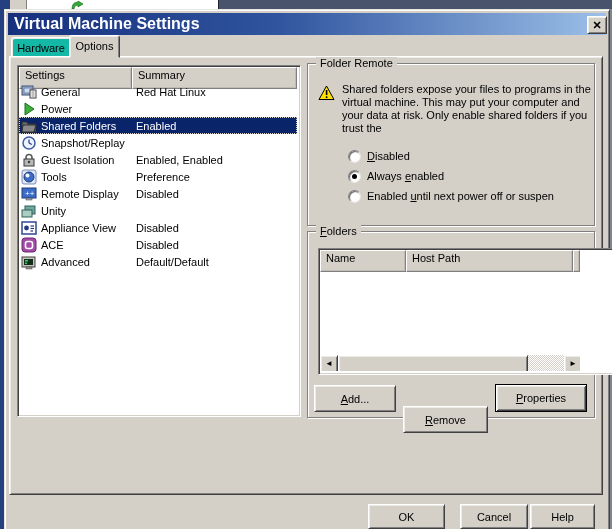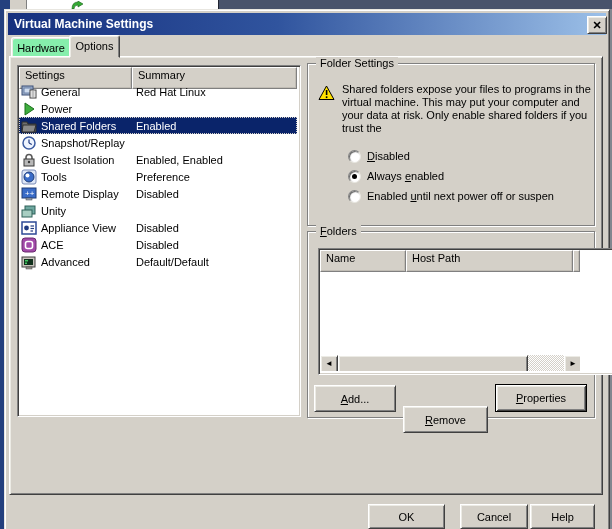--- a/index.html
+++ b/index.html
@@ -60,27 +60,27 @@
 </div>
 <div class="abs" style="left:608px;top:9px;width:4px;height:520px;background:#82868f;"></div>
 
 <div class="abs" style="left:4px;top:9px;width:604px;height:520px;background:#d4d0c8;
             border:1px solid;border-color:#e8e6e0 #404040 #404040 #e8e6e0;
             box-shadow:inset 1px 1px 0 #ffffff, inset -1px -1px 0 #808080;">
 
   <div class="abs" style="left:3px;top:3px;width:598px;height:22px;
               background:linear-gradient(to right,#16307e 0%,#30549e 45%,#9cc0e8 100%);
               display:flex;align-items:center;">
-    <span style="color:#ffffff;font-weight:bold;font-size:12px;padding-left:6px;letter-spacing:0;">Virtual Machine Settings</span>
+    <span style="color:#ffffff;font-weight:bold;font-size:16px;padding-left:6px;letter-spacing:0;">Virtual Machine Settings</span>
   </div>
   <div class="abs btn" style="left:582px;top:6px;width:18px;height:16px;">
     <span style="font-weight:bold;font-size:11px;line-height:10px;font-family:'Liberation Sans',sans-serif;">✕</span>
   </div>
 
-  <div class="abs" style="left:6px;top:27px;width:58px;height:20px;background:#86efac;z-index:0;
+  <div class="abs" style="left:6px;top:27px;width:58px;height:20px;background:#14b8a6;z-index:0;
               border:1px solid;border-color:#ffffff #404040 #d4d0c8 #ffffff;
               box-shadow:inset 1px 1px 0 #ecebe5, inset -1px 0 0 #808080;
               border-radius:3px 3px 0 0;display:flex;align-items:center;justify-content:center;">
     <span>Hardware</span>
   </div>
   <div class="abs" style="left:64px;top:25px;width:51px;height:23px;background:#d4d0c8;z-index:3;
               border:1px solid;border-color:#ffffff #404040 transparent #ffffff;
               box-shadow:inset 1px 1px 0 #ecebe5, inset -1px 0 0 #808080;
               border-radius:3px 3px 0 0;display:flex;align-items:flex-start;justify-content:center;padding-top:4px;box-sizing:border-box;">
     <span>Options</span>
@@ -224,21 +224,21 @@
               <rect x="5" y="13" width="6" height="2" fill="#9a968e" stroke="#404040" stroke-width="0.5"></rect>
             </svg>
         </span>
         <span class="lbl">Advanced</span>
         <span class="sum">Default/Default</span>
       </div>
     </div>
   </div>
 
   <div class="abs group" style="left:302px;top:53px;width:286px;height:161px;z-index:2;">
-    <span class="legend">Folder Settings</span>
+    <span class="legend">Folder Remote</span>
 
     <span class="abs" style="left:10px;top:21px;width:17px;height:16px;">
       <svg width="17" height="16">
           <polygon points="8.5,1 16,14.5 1,14.5" fill="#ffe000" stroke="#000000" stroke-width="1"></polygon>
           <rect x="7.8" y="5" width="1.6" height="5" fill="#000"></rect>
           <rect x="7.8" y="11.3" width="1.6" height="1.8" fill="#000"></rect>
         </svg>
     </span>
     <div class="abs" style="left:34px;top:19px;width:250px;height:62px;line-height:13px;overflow:hidden;">Shared folders expose your files to programs in the virtual machine. This may put your computer and your data at risk. Only enable shared folders if you trust the</div>
 

